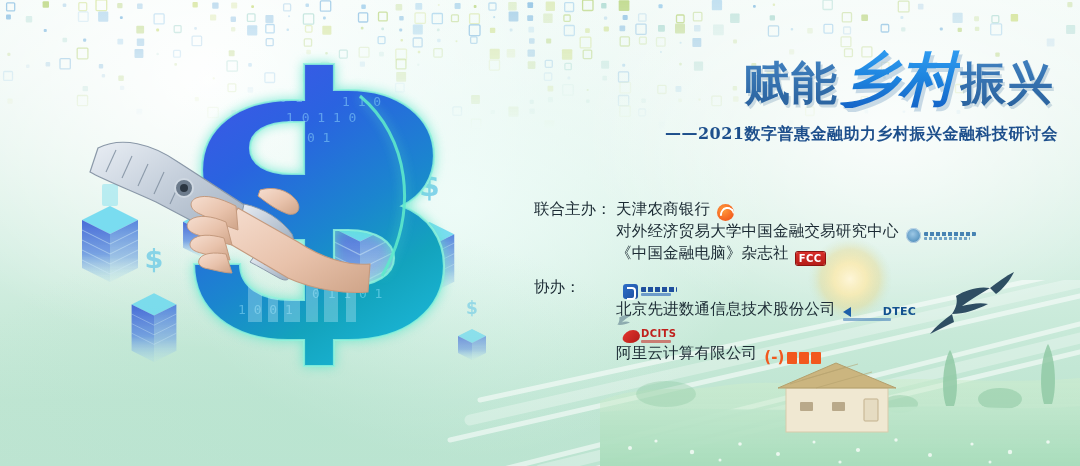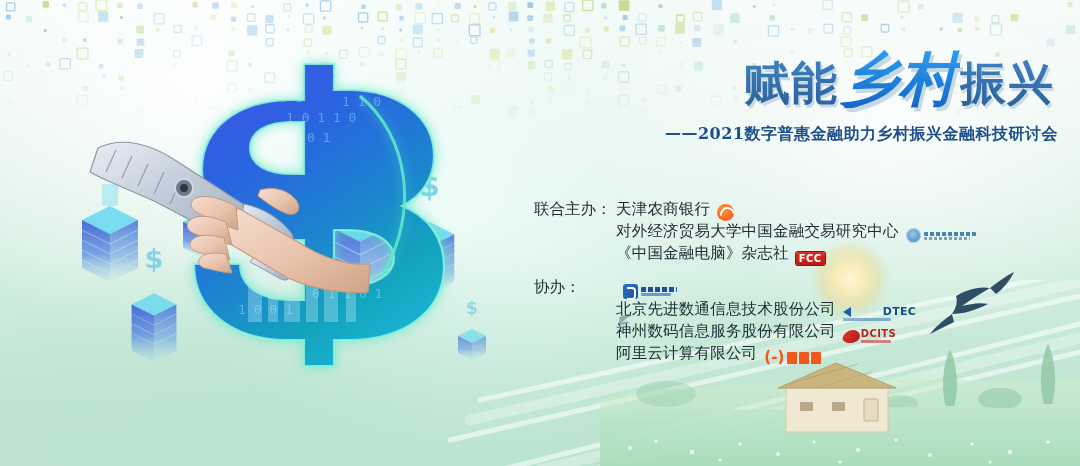--- a/index.html
+++ b/index.html
@@ -796,21 +796,20 @@
         <span class="logo logo-dtec">
           <span class="row1">
             <span class="tri"></span>
             <span class="nm">DTEC</span>
           </span>
           <span class="sub"></span>
         </span>
       </div>
       <div class="cred-row">
         <span class="cred-indent"></span>
-        <span class="cred-text">神州数码信息服务股份有限公司</span>
         <span class="logo logo-dcits">
           <span class="swirl"></span>
           <span class="txt">
             <span class="t1">DCITS</span>
             <span class="t2"></span>
           </span>
         </span>
       </div>
       <div class="cred-row">
         <span class="cred-indent"></span>

